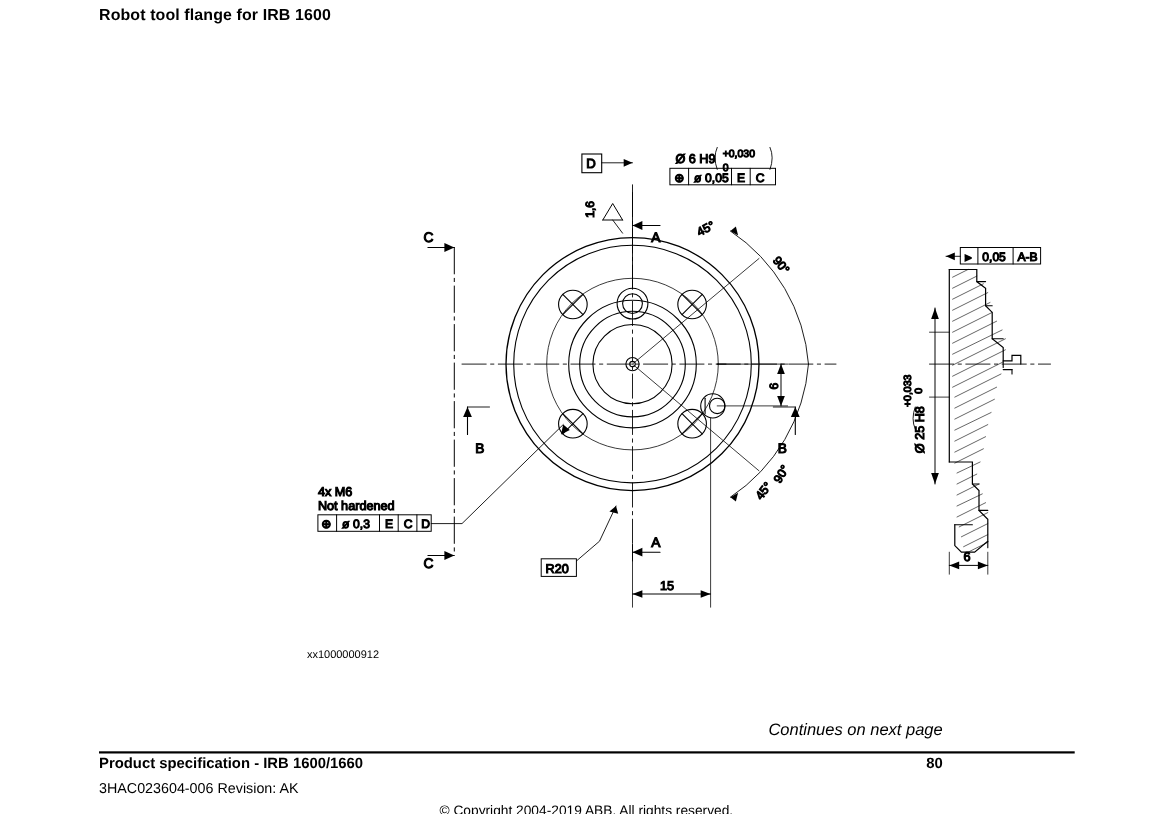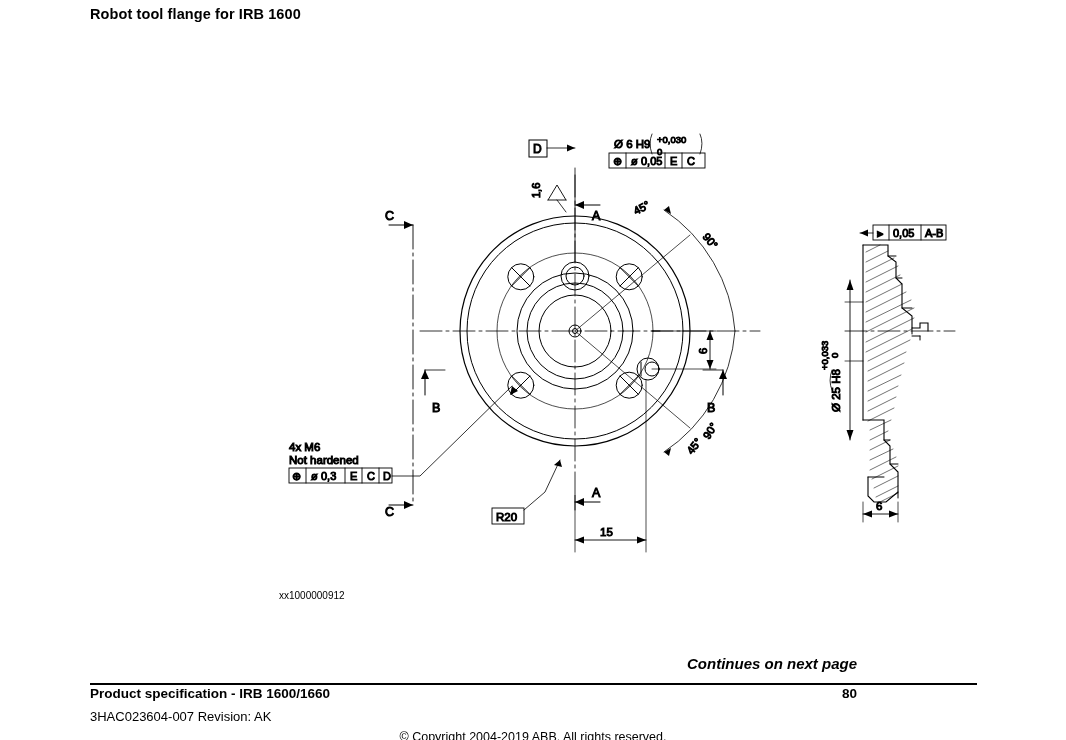--- a/index.html
+++ b/index.html
@@ -43,21 +43,21 @@
     top: 590px;
     font-size: 10px;
   }
   
   .continues {
     position: absolute;
     right: 77px;
     top: 655px;
     font-size: 15px;
     font-style: italic;
-    font-weight: bold;
+    font-weight: normal;
   }
   .footer-rule {
     position: absolute;
     left: 90px;
     top: 683px;
     width: 887px;
     height: 2px;
     background: #000;
   }
   .footer-left {
@@ -371,16 +371,16 @@
       </g>
     </svg>
   </div>
 
   <div class="fig-id">xx1000000912</div>
 
   <div class="continues">Continues on next page</div>
   <div class="footer-rule"></div>
   <div class="footer-left">Product specification - IRB 1600/1660</div>
   <div class="footer-page">80</div>
-  <div class="footer-rev">3HAC023604-007 Revision: AK</div>
+  <div class="footer-rev">3HAC023604-006 Revision: AK</div>
   <div class="copyright">© Copyright 2004-2019 ABB. All rights reserved.</div>
 
 </div>
 
 </body></html>

